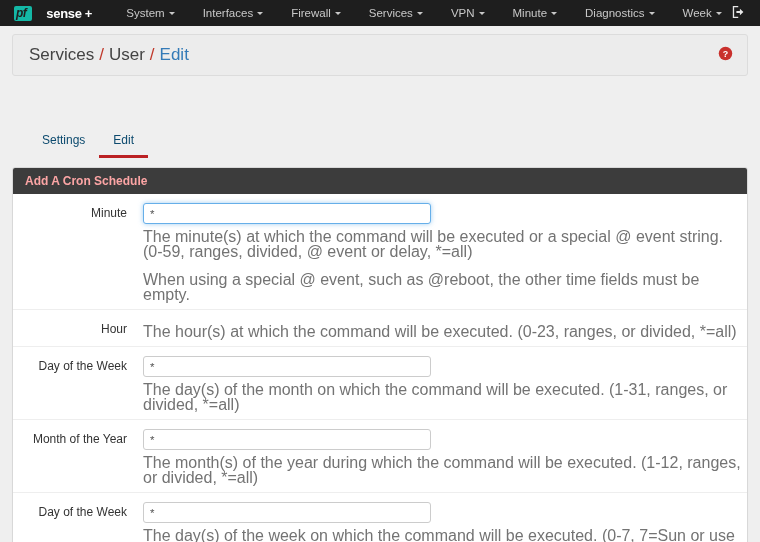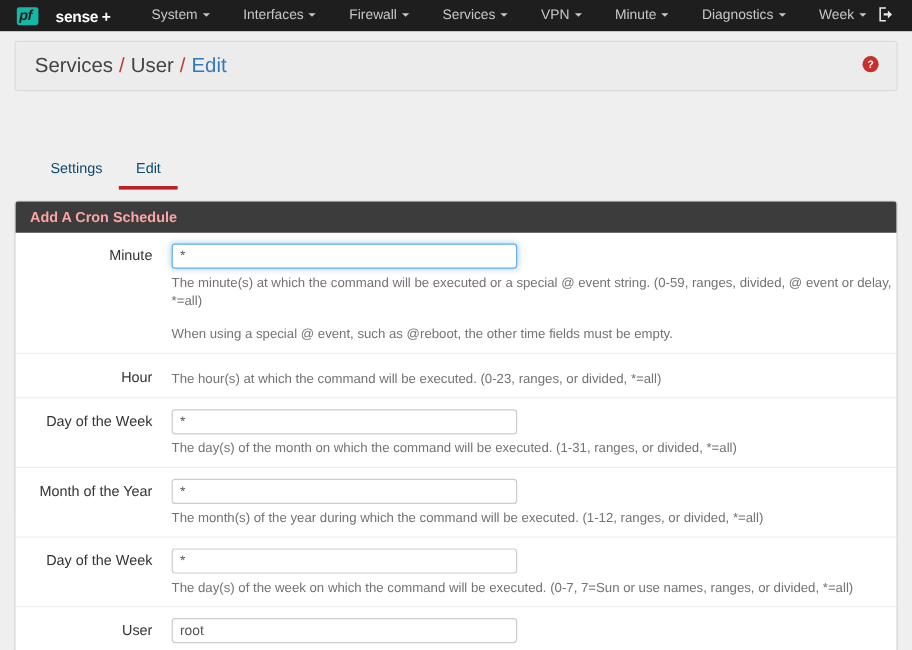--- a/index.html
+++ b/index.html
@@ -177,21 +177,21 @@
     border-radius: 3px;
     background: #fff;
     outline: none;
     display: block;
   }
   .form-control.focused {
     border: 1px solid #66afe9;
     box-shadow: 0 0 5px rgba(102,175,233,0.6);
   }
   .help-block {
-    font-size: 11px;
+    font-size: 16px;
     color: #737373;
     margin-top: 5px;
     line-height: 15px;
   }
   .help-block.spaced { margin-top: 13px; }
 </style>
 </head>
 <body>
 
 <div class="navbar">

